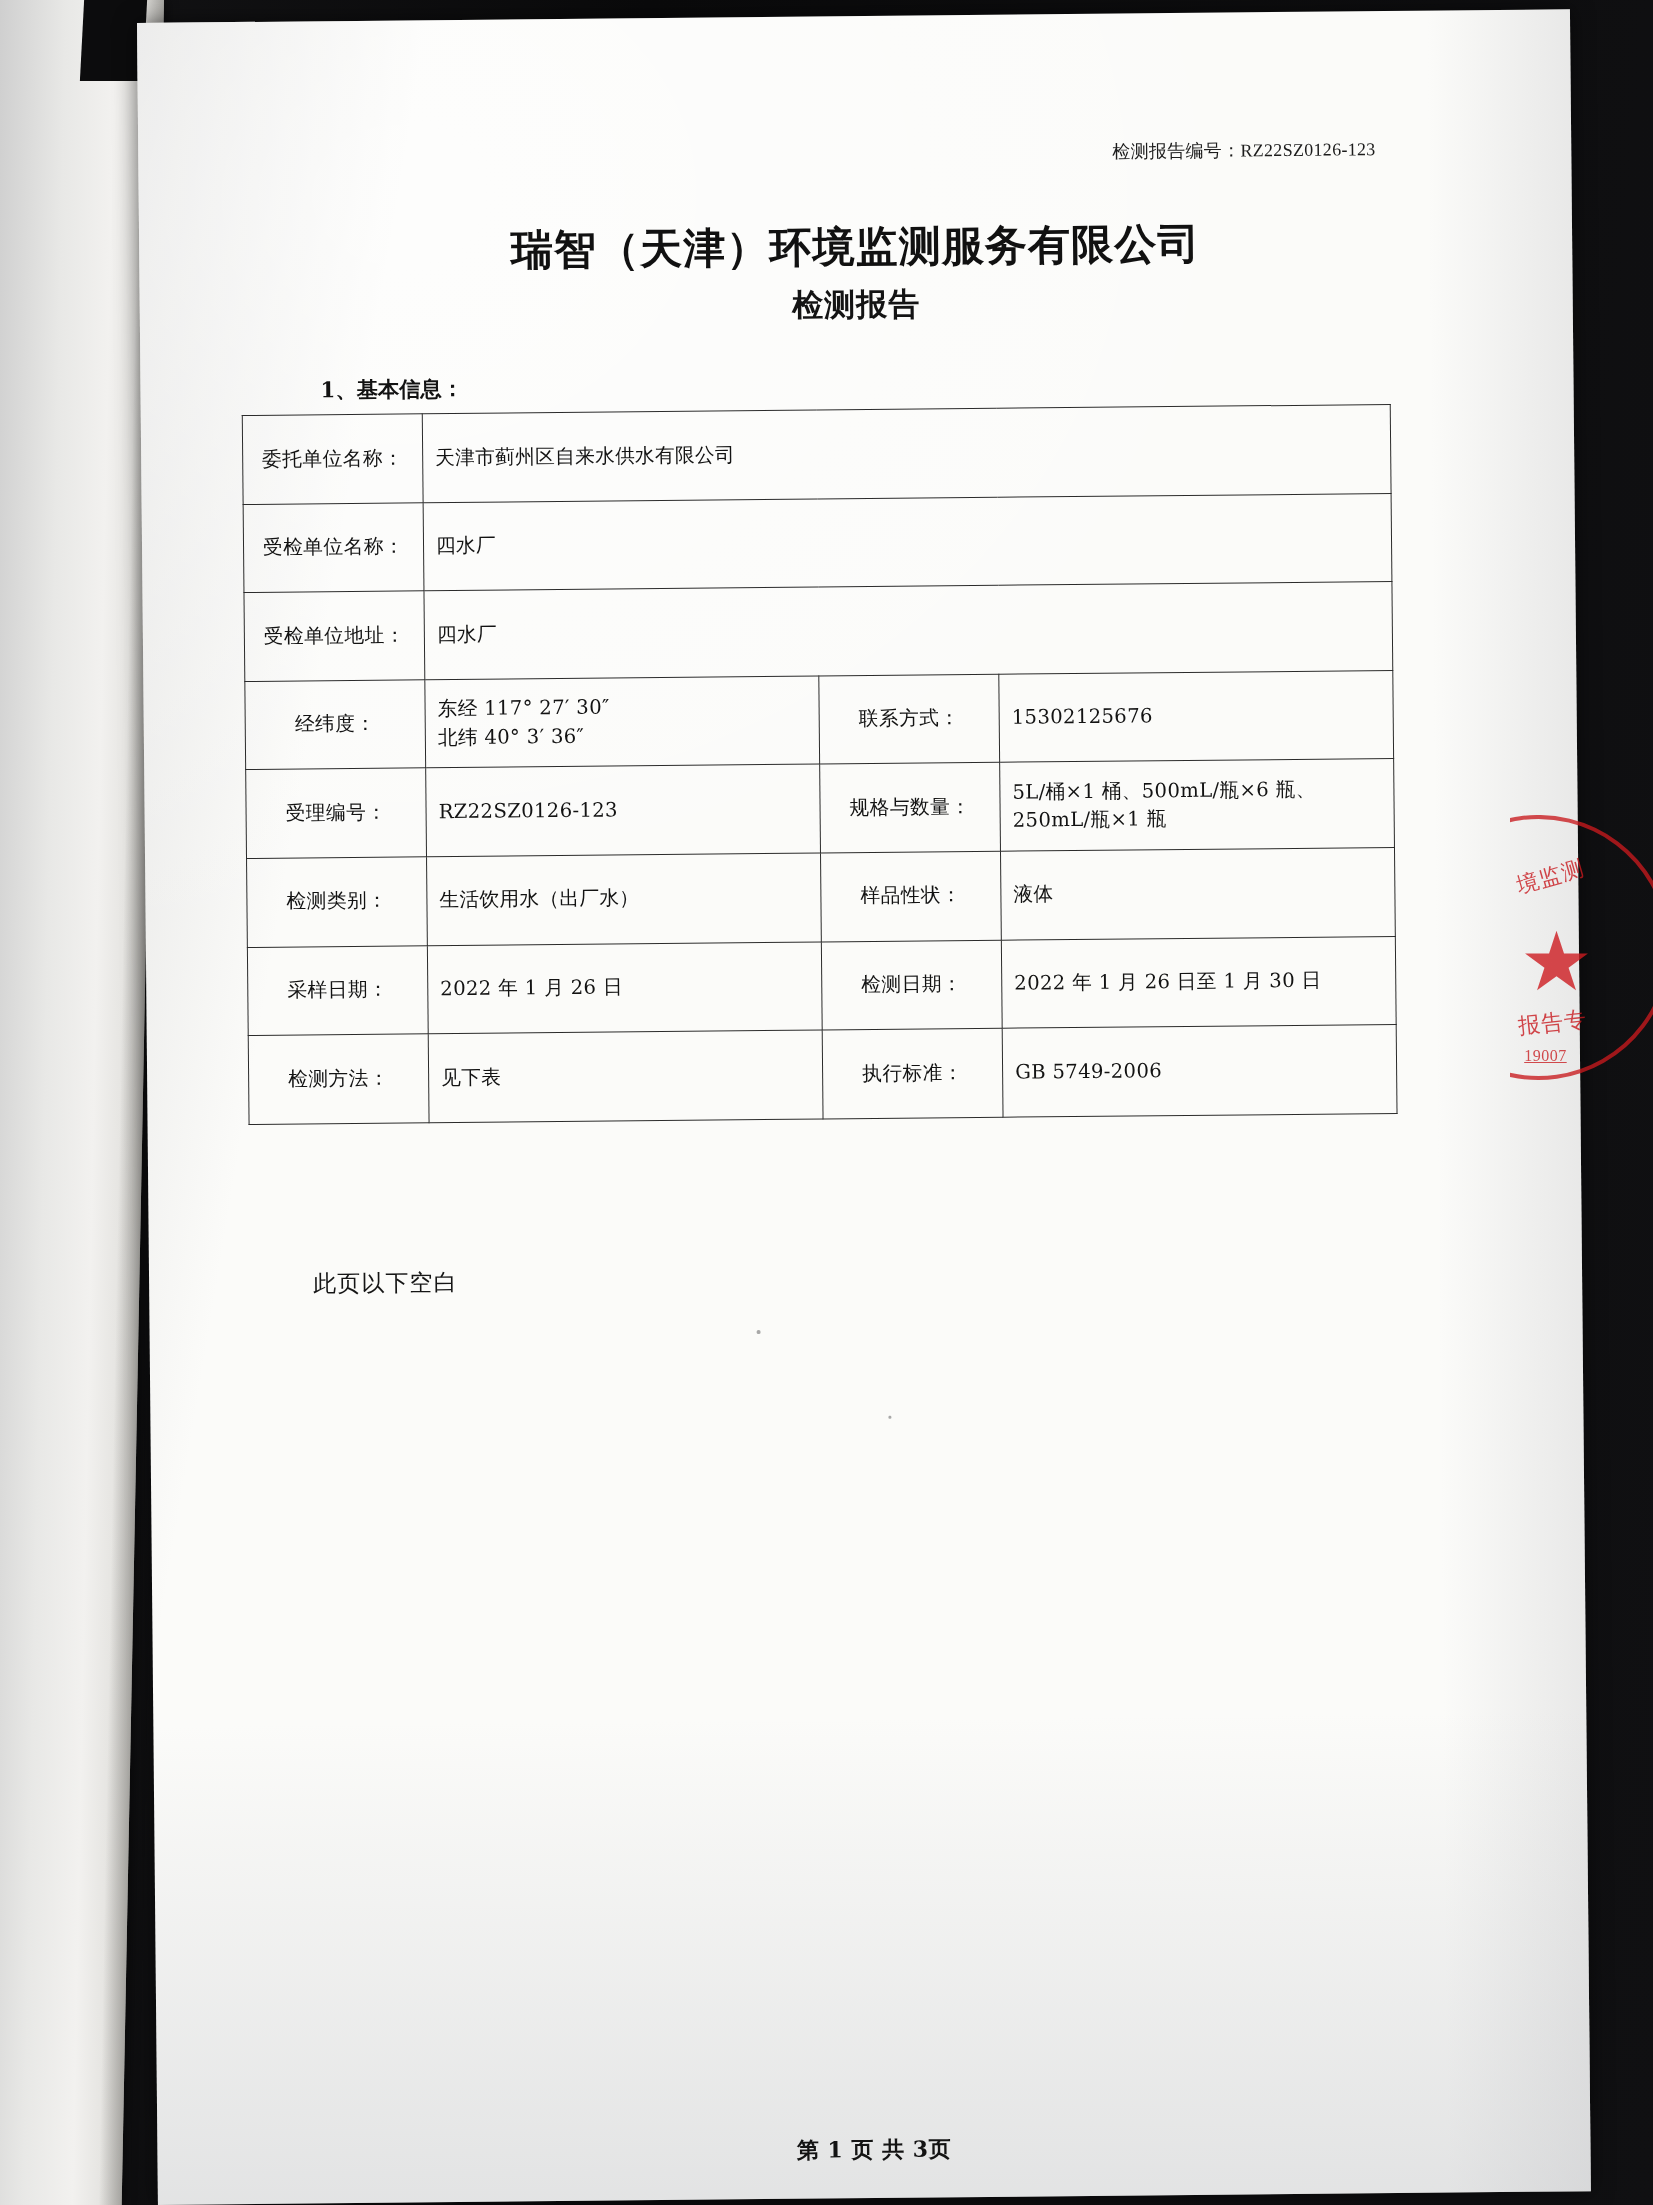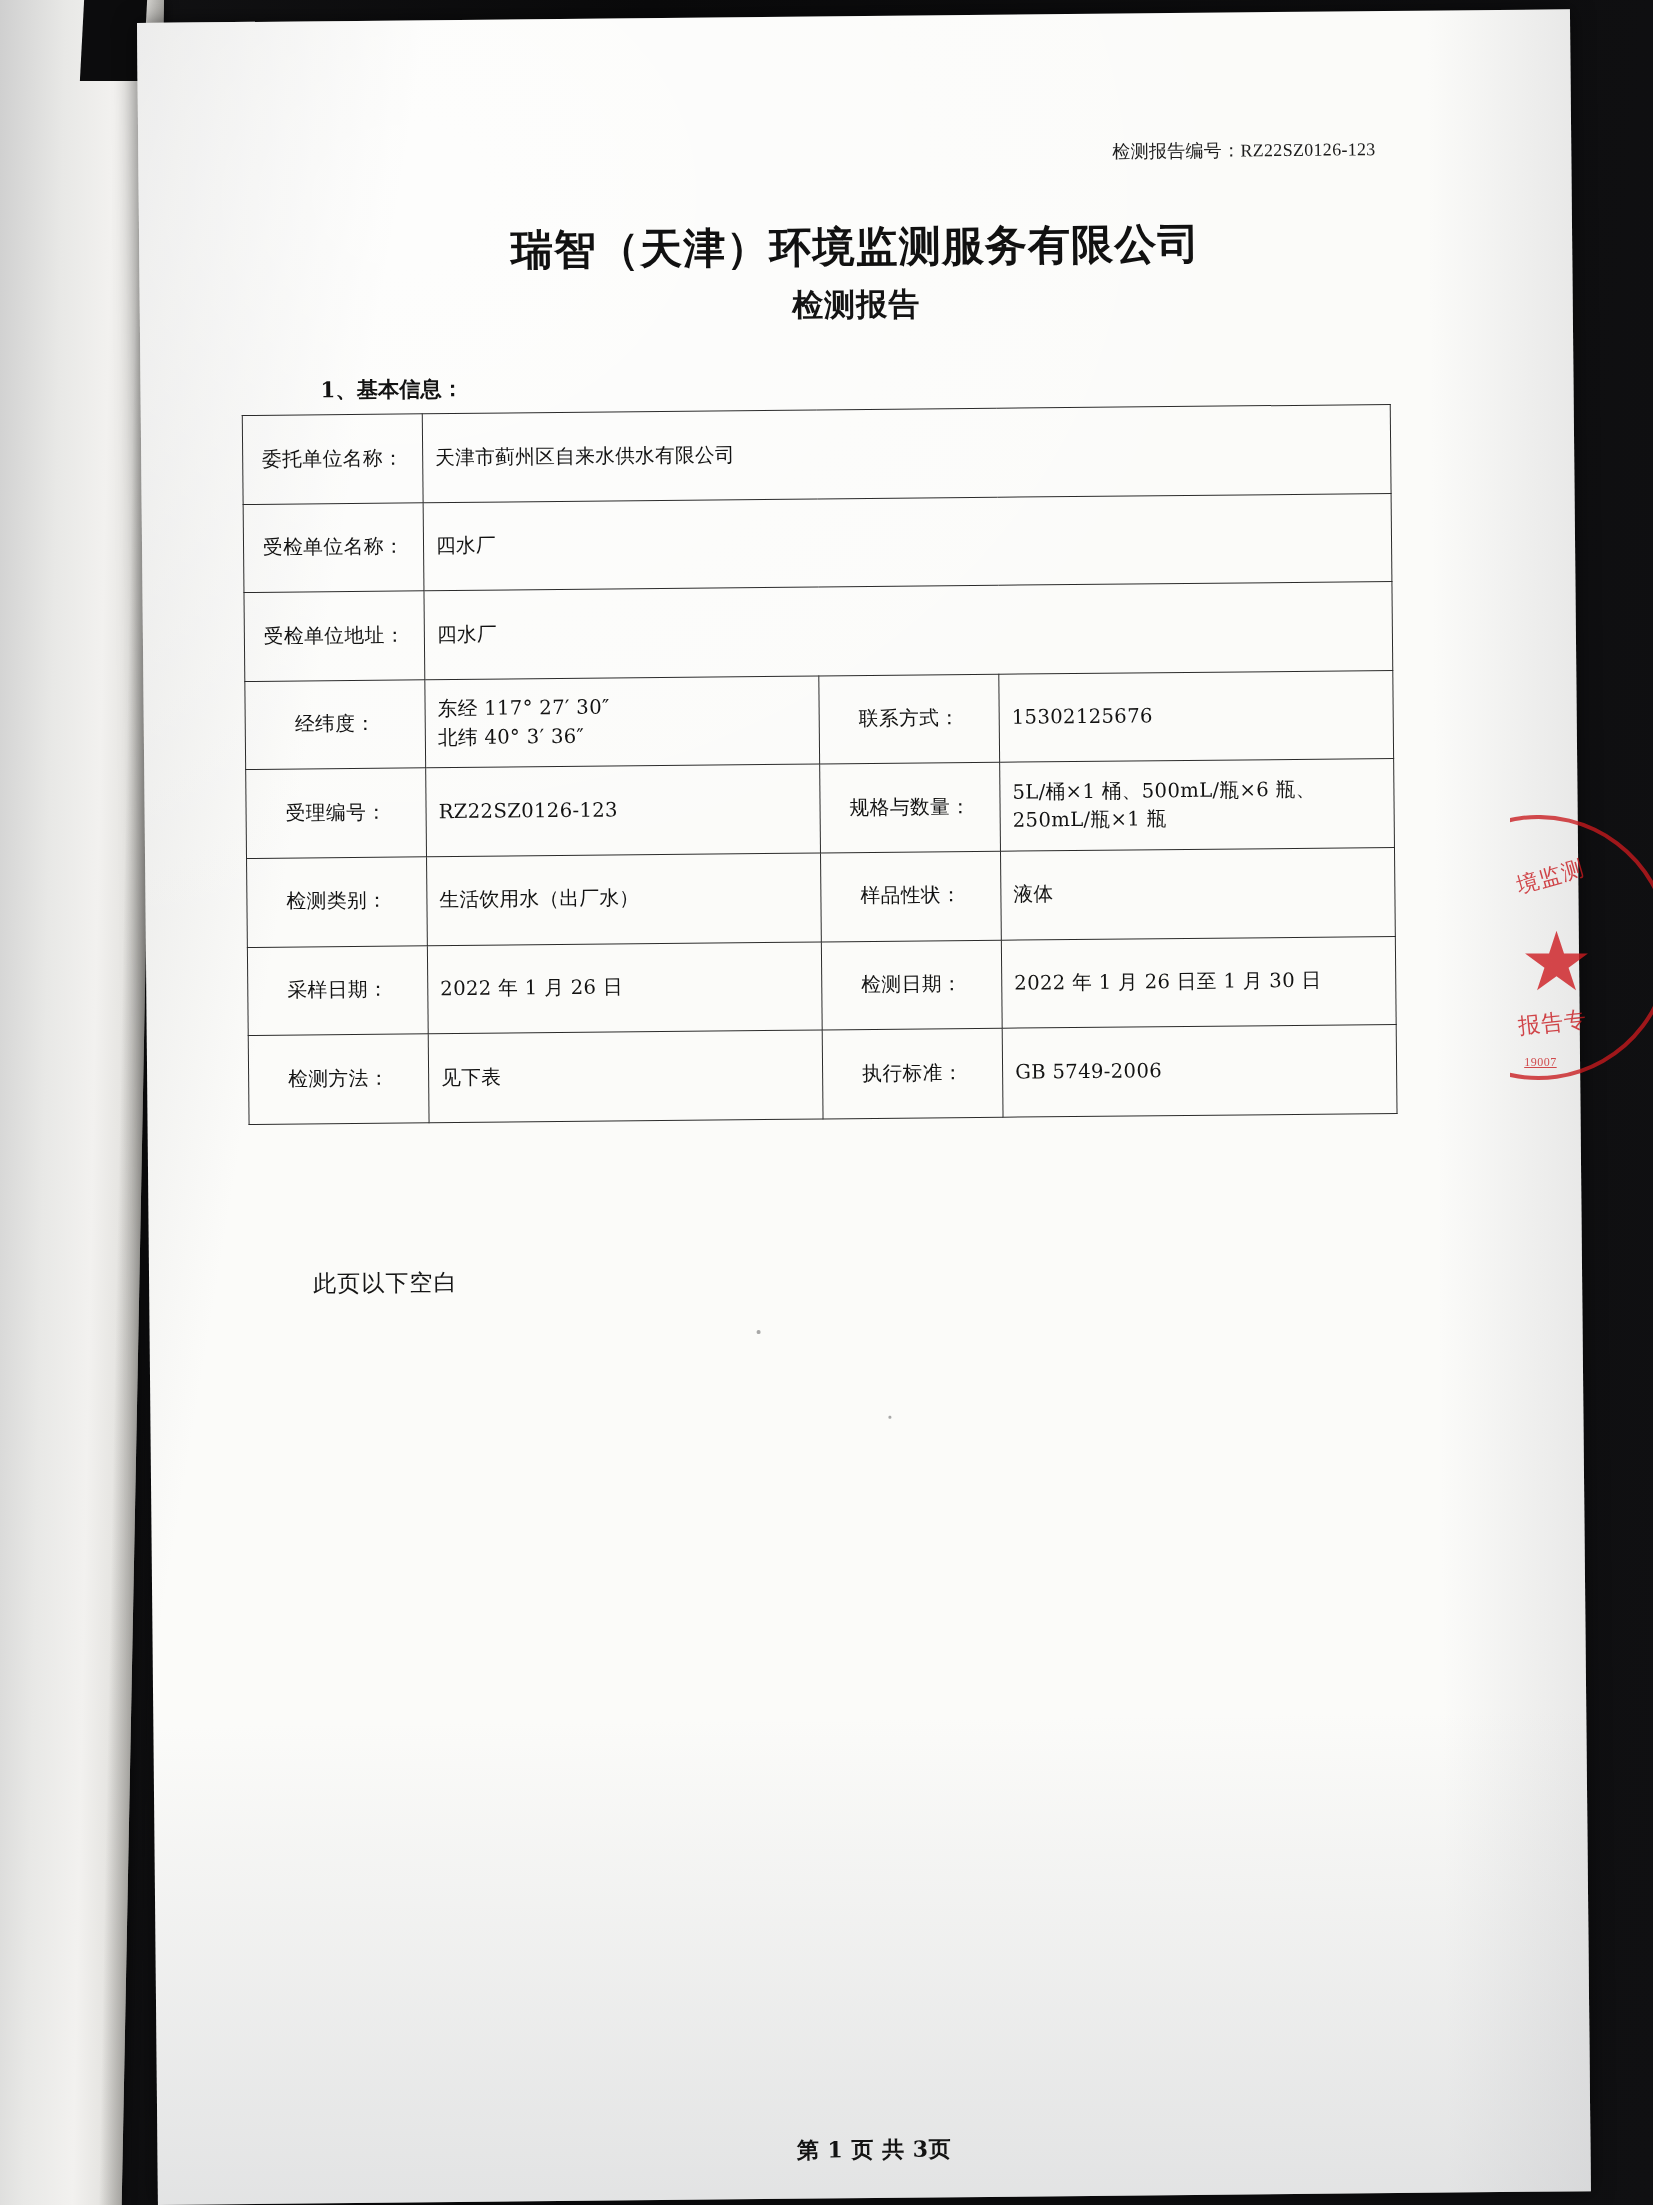--- a/index.html
+++ b/index.html
@@ -237,22 +237,22 @@
     top: 193px;
     font-size: 22px;
     color: rgba(200,25,30,0.80);
     letter-spacing: 1.1px;
     transform: rotate(-6deg);
     white-space: nowrap;
   }
   .seal-number {
     position: absolute;
     left: 14.2px;
-    top: 240px;
-    font-size: 12px;
+    top: 232px;
+    font-size: 16px;
     color: rgba(200,25,30,0.78);
     letter-spacing: 0.5px;
     white-space: nowrap;
     text-decoration: underline;
   }
 
   
   .speck {
     position: absolute;
     background: #8c8c8c;

